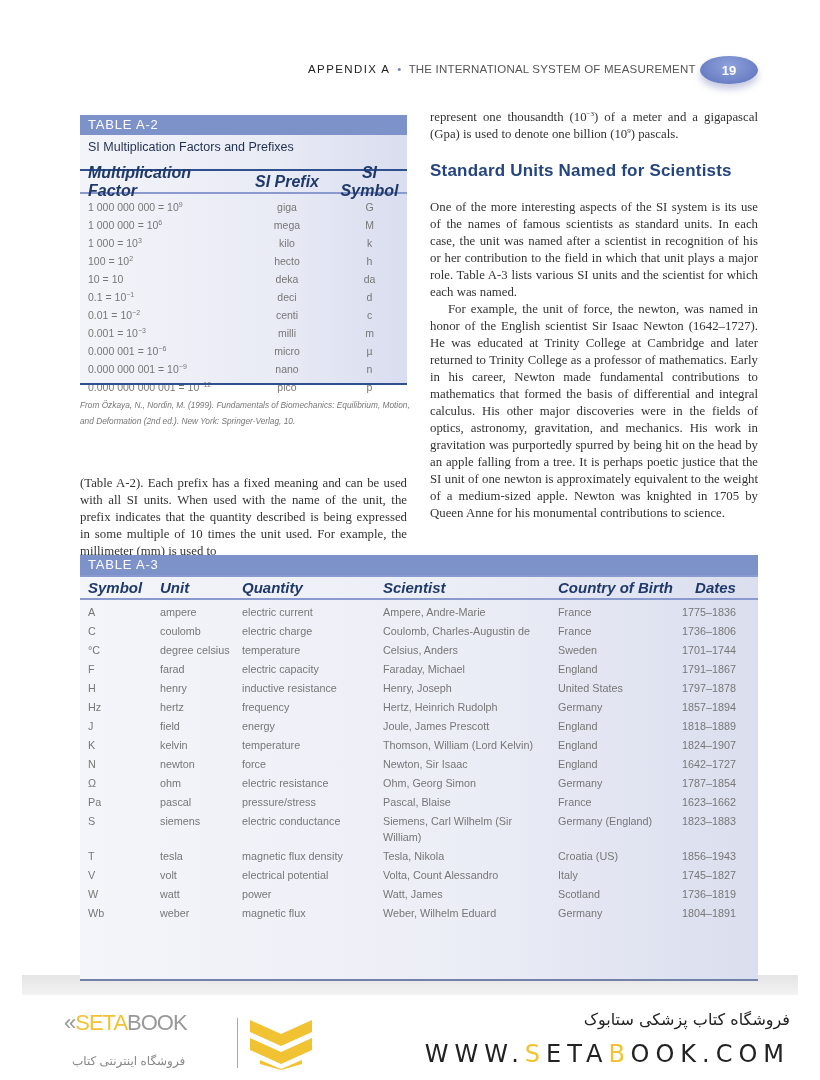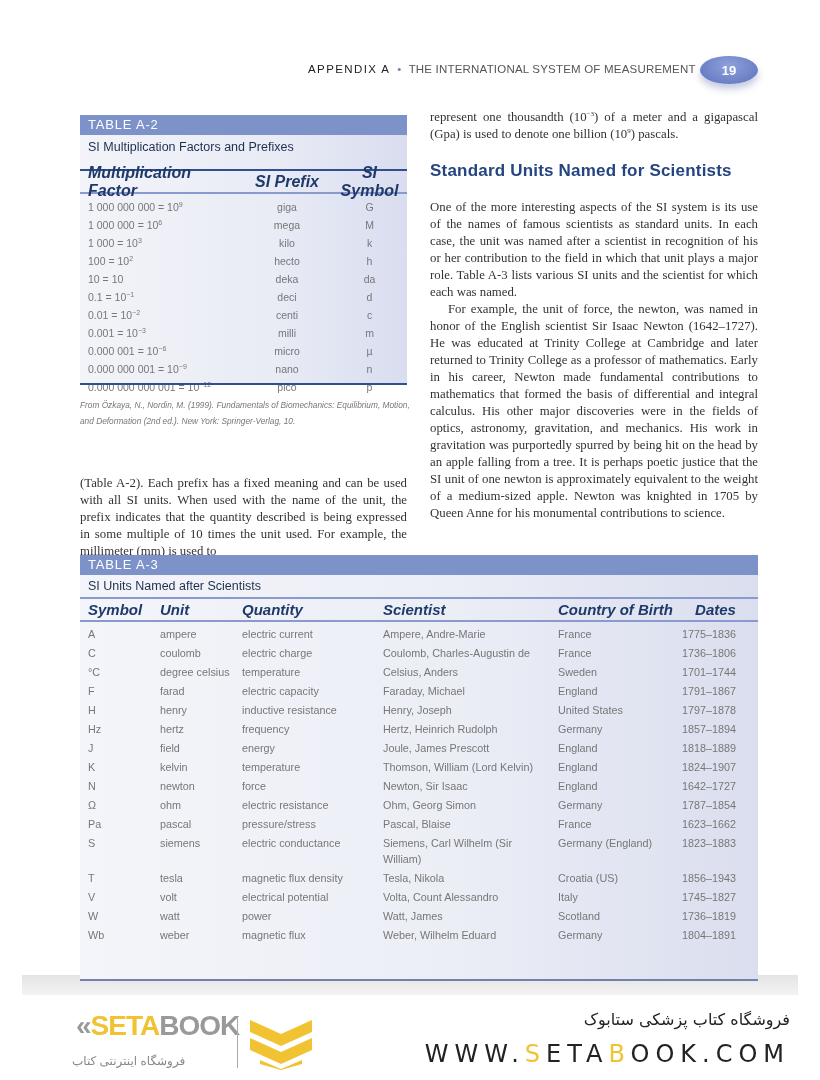--- a/index.html
+++ b/index.html
@@ -54,21 +54,21 @@
   .c3e { width: 115px; }
   .c3f { width: 85px; text-align: right; padding-right: 22px; }
   .tbl3 .head-dates { text-align: center; padding-right: 0; }
   .tbl3 .bottom-rule { position: absolute; left: 0; right: 0; bottom: 0; height: 2px; background: #7380aa; }
   .shadow-band { position: absolute; top: 975px; left: 22px; width: 776px; height: 20px;
     background: linear-gradient(180deg, #e4e4e4, #f3f3f3); }
 
   
   .footer-logo { position: absolute; top: 1010px; left: 60px; width: 260px; height: 65px; }
   .logo-text-fa { position: absolute; top: 44px; left: 12px; font-size: 12px; color: #888; }
-  .logo-latin { position: absolute; top: 0px; left: 16px; font-size: 28px; font-weight: bold; color: #999; letter-spacing: -1px; }
+  .logo-latin { position: absolute; top: 0px; left: 4px; font-size: 22px; font-weight: normal; color: #999; letter-spacing: -1px; }
   .logo-gold { color: #f1c232; }
   .logo-divider { position: absolute; top: 8px; left: 177px; width: 1px; height: 50px; background: #aaa; }
   .logo-mark { position: absolute; top: 8px; left: 190px; }
   .footer-fa { position: absolute; top: 1010px; left: 500px; width: 290px; text-align: right; font-size: 16px; color: #222; font-family: "DejaVu Sans", sans-serif; }
   .footer-url { position: absolute; top: 1040px; left: 420px; width: 370px; text-align: right; font-size: 24px; letter-spacing: 6px; color: #222; font-family: "DejaVu Sans", sans-serif; }
   .footer-url .gold { color: #f1c232; }
   sup { font-size: 7px; vertical-align: super; line-height: 0; }
 </style>
 </head>
 <body>
@@ -156,21 +156,20 @@
 <div class="right-col">
   <p class="body-text"><span>represent one thousandth (10</span><sup>−3</sup><span>) of a meter and a gigapascal (Gpa) is used to denote one billion (10</span><sup>9</sup><span>) pascals.</span></p>
   <h2 class="section-title">Standard Units Named for Scientists</h2>
   <p class="body-text">One of the more interesting aspects of the SI system is its use of the names of famous scientists as standard units. In each case, the unit was named after a scientist in recognition of his or her contribution to the field in which that unit plays a major role. Table A-3 lists various SI units and the scientist for which each was named.</p>
   <p class="body-text indent">For example, the unit of force, the newton, was named in honor of the English scientist Sir Isaac Newton (1642–1727). He was educated at Trinity College at Cambridge and later returned to Trinity College as a professor of mathematics. Early in his career, Newton made fundamental contributions to mathematics that formed the basis of differential and integral calculus. His other major discoveries were in the fields of optics, astronomy, gravitation, and mechanics. His work in gravitation was purportedly spurred by being hit on the head by an apple falling from a tree. It is perhaps poetic justice that the SI unit of one newton is approximately equivalent to the weight of a medium-sized apple. Newton was knighted in 1705 by Queen Anne for his monumental contributions to science.</p>
 </div>
 
 <div class="shadow-band"></div>
 <div class="tbl3">
   <div class="tbl-label">TABLE A-3</div>
-  <div class="tbl-caption">SI Units Named after Scientists</div>
   <div class="rule-top"></div>
   <div class="tbl-head">
     <div class="c3a">Symbol</div>
     <div class="c3b">Unit</div>
     <div class="c3c">Quantity</div>
     <div class="c3d">Scientist</div>
     <div class="c3e">Country of Birth</div>
     <div class="c3f head-dates">Dates</div>
   </div>
   <div class="rows3" id="rows3">

